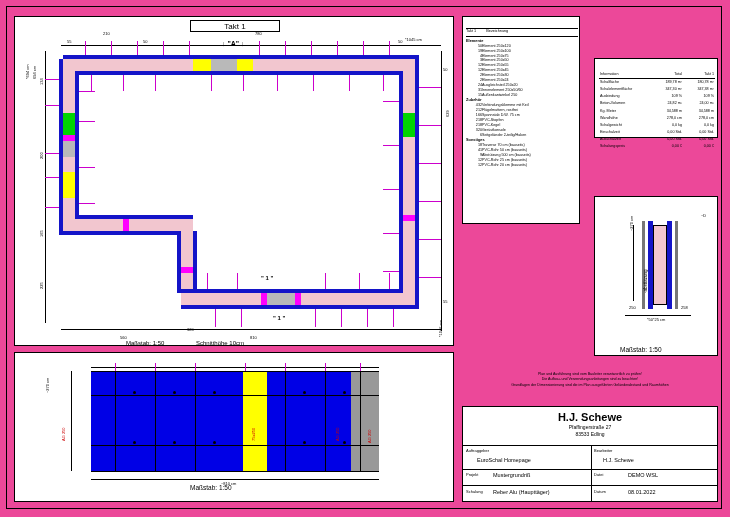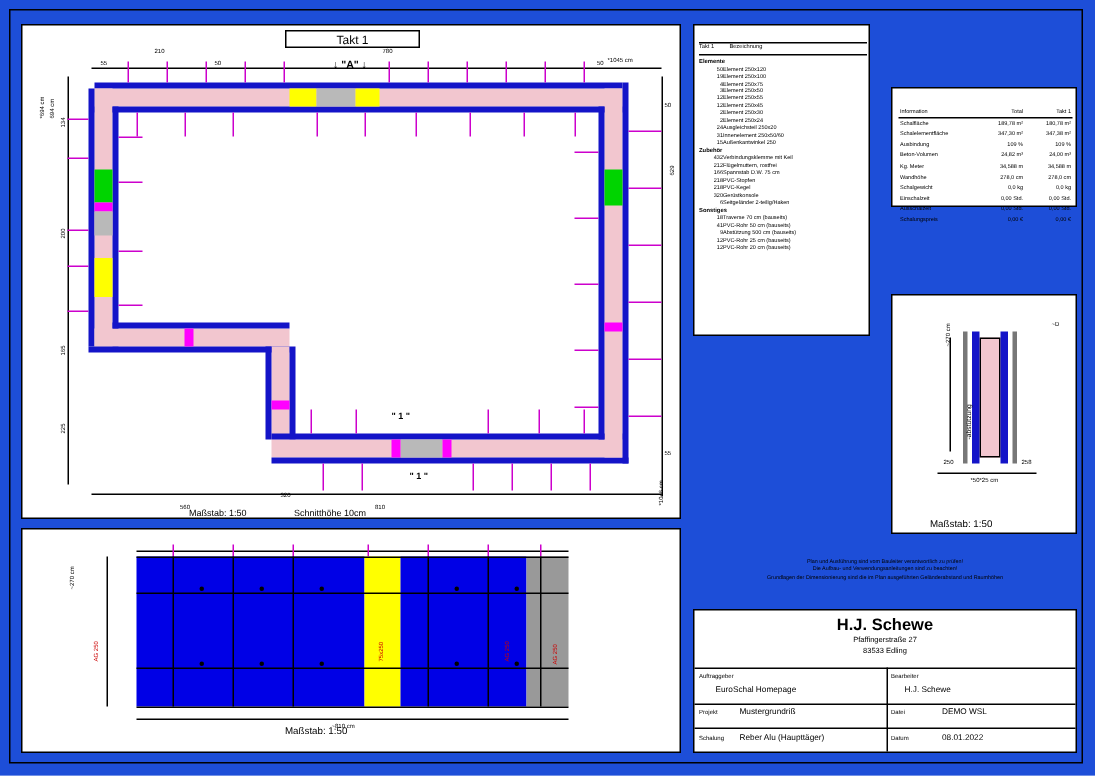--- a/index.html
+++ b/index.html
@@ -10,21 +10,21 @@
   body {
     width: 730px;
     height: 517px;
     font-family: "Liberation Sans", sans-serif;
     overflow: hidden;
   }
   #sheet {
     position: relative;
     width: 730px;
     height: 517px;
-    background: #1d4ed8;
+    background: #ec4899;
   }
   .frame {
     position: absolute;
     left: 6px; top: 6px;
     width: 716px; height: 503px;
     border: 1px solid #000000;
     box-sizing: border-box;
   }
   .abs { position: absolute; box-sizing: border-box; }
   .txt { font-size: 5px; color: #000; line-height: 1.25; white-space: pre; }

